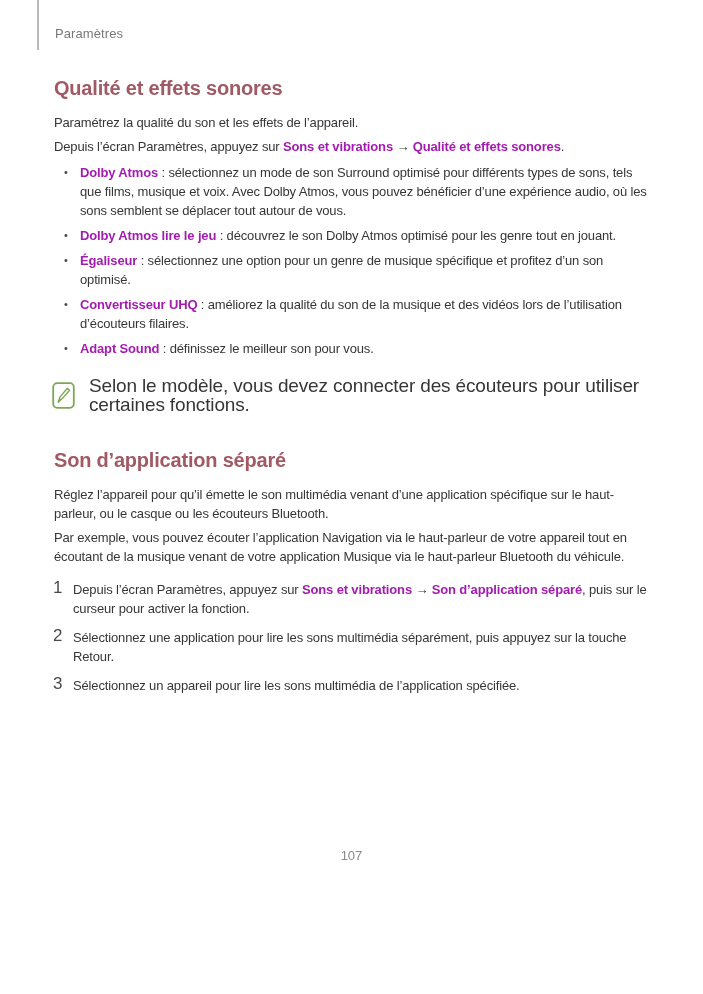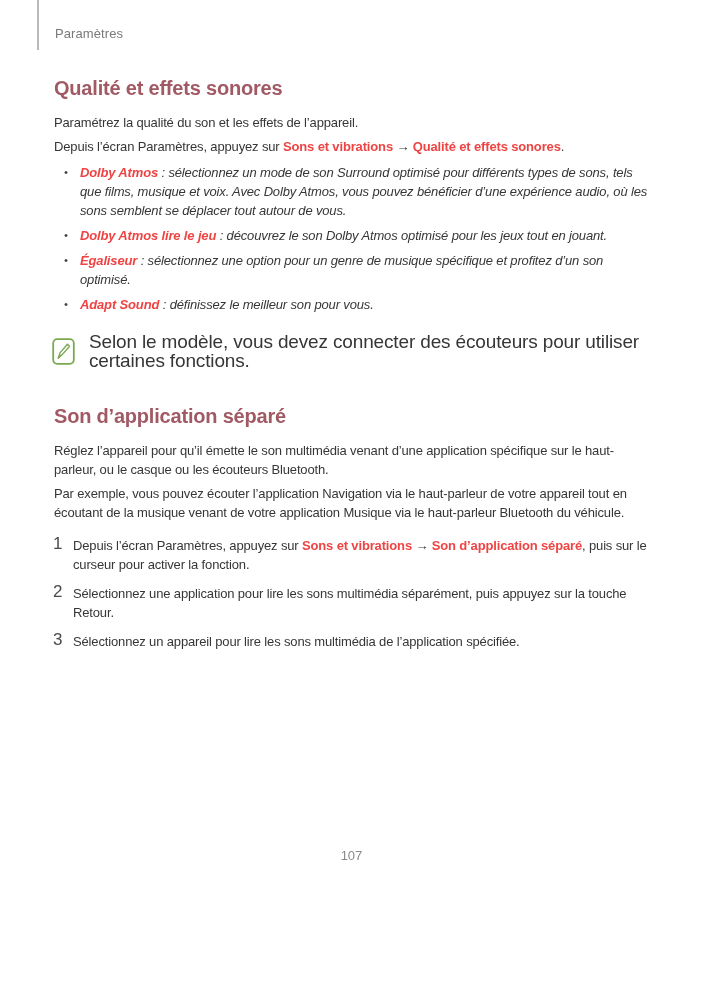--- a/index.html
+++ b/index.html
@@ -27,23 +27,23 @@
     font-size:20px;line-height:24px;font-weight:bold;
     color:#a15a64;letter-spacing:-0.2px;
   }
   .sec2 h1{margin-top:34px;}
   p.body{
     margin:0 0 5px 0;
     font-size:13px;line-height:19px;color:#363636;
     letter-spacing:-0.15px;
   }
   p.body + p.body{margin-top:0;}
-  b{color:#ef4444;margin-top:20px;}
+  b{color:#a21caf;margin-top:20px;}
   ul.bullets{
-    list-style:none;margin:7px 0 0 0;padding:0;font-style:italic;
+    list-style:none;margin:7px 0 0 0;padding:0;
   }
   ul.bullets li{
     position:relative;
     margin:0 0 6px 0;
     padding-left:26px;
     font-size:13px;line-height:19px;color:#363636;
     letter-spacing:-0.15px;
   }
   ul.bullets li::before{
     content:"•";
@@ -93,22 +93,23 @@
 
     <section class="sec1">
       <h1>Qualité et effets sonores</h1>
 
       <p class="body">Paramétrez la qualité du son et les effets de l’appareil.</p>
 
       <p class="body"><span>Depuis l’écran Paramètres, appuyez sur </span><b>Sons et vibrations</b><span> → </span><b>Qualité et effets sonores</b><span>.</span></p>
 
       <ul class="bullets">
         <li><b>Dolby Atmos</b><span> : </span><span>sélectionnez un mode de son Surround optimisé pour différents types de sons, tels que films, musique et voix. Avec Dolby Atmos, vous pouvez bénéficier d’une expérience audio, où les sons semblent se déplacer tout autour de vous.</span></li>
-        <li><b>Dolby Atmos lire le jeu</b><span> : </span><span>découvrez le son Dolby Atmos optimisé pour les jeux tout en jouant.</span></li>
+        <li><b>Dolby Atmos lire le jeu</b><span> : </span><span>découvrez le son Dolby Atmos optimisé pour les genre tout en jouant.</span></li>
         <li><b>Égaliseur</b><span> : </span><span>sélectionnez une option pour un genre de musique spécifique et profitez d’un son optimisé.</span></li>
+        <li><b>Convertisseur UHQ</b><span> : </span><span>améliorez la qualité du son de la musique et des vidéos lors de l’utilisation d’écouteurs filaires.</span></li>
         <li><b>Adapt Sound</b><span> : </span><span>définissez le meilleur son pour vous.</span></li>
       </ul>
 
       <div class="note">
         <svg class="note-icon" width="23" height="27" viewBox="0 0 23 27" fill="none" xmlns="http://www.w3.org/2000/svg">
           <rect x="1.2" y="1.2" width="20.6" height="24.6" rx="4" stroke="#7ca854" stroke-width="1.8"></rect>
           <path d="M6.2 20.2 L8.2 14.6 L15.4 6.2 L17.6 8.2 L10.2 16.6 Z" stroke="#7ca854" stroke-width="1.4" fill="none" stroke-linejoin="round"></path>
           <path d="M6.2 20.2 L8.9 17.2" stroke="#7ca854" stroke-width="1.2"></path>
         </svg>
         <p>Selon le modèle, vous devez connecter des écouteurs pour utiliser certaines fonctions.</p>

